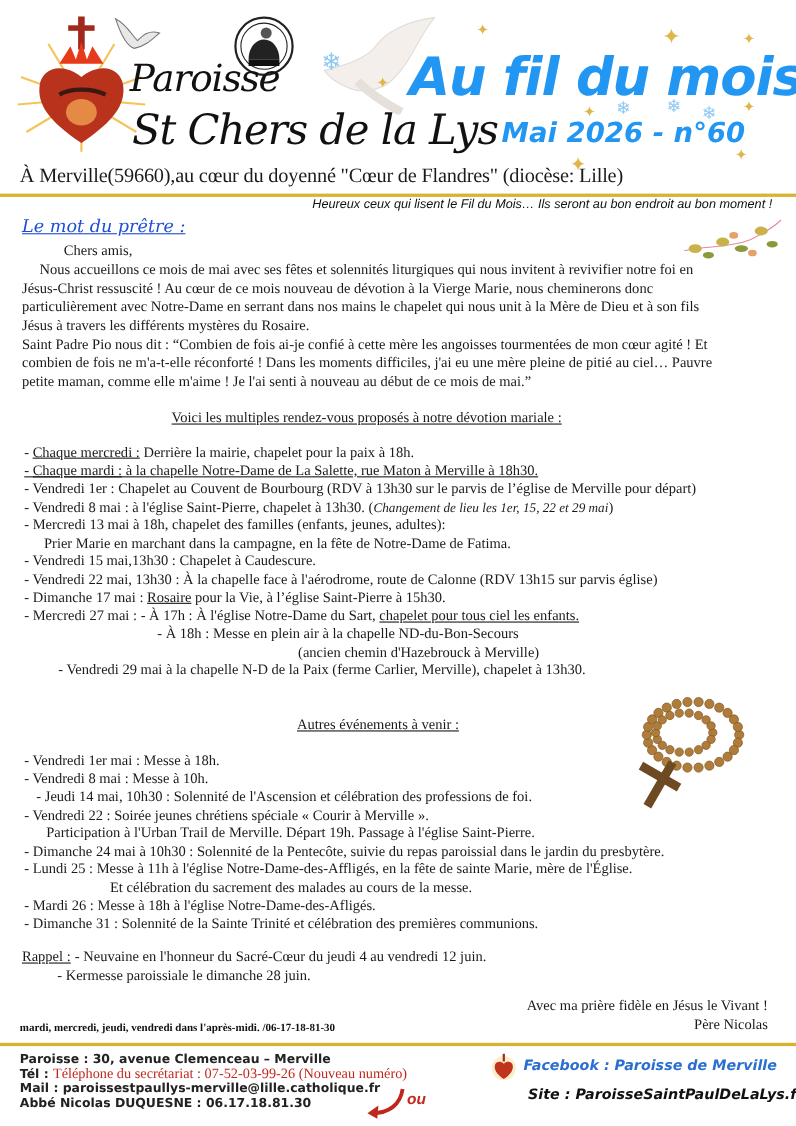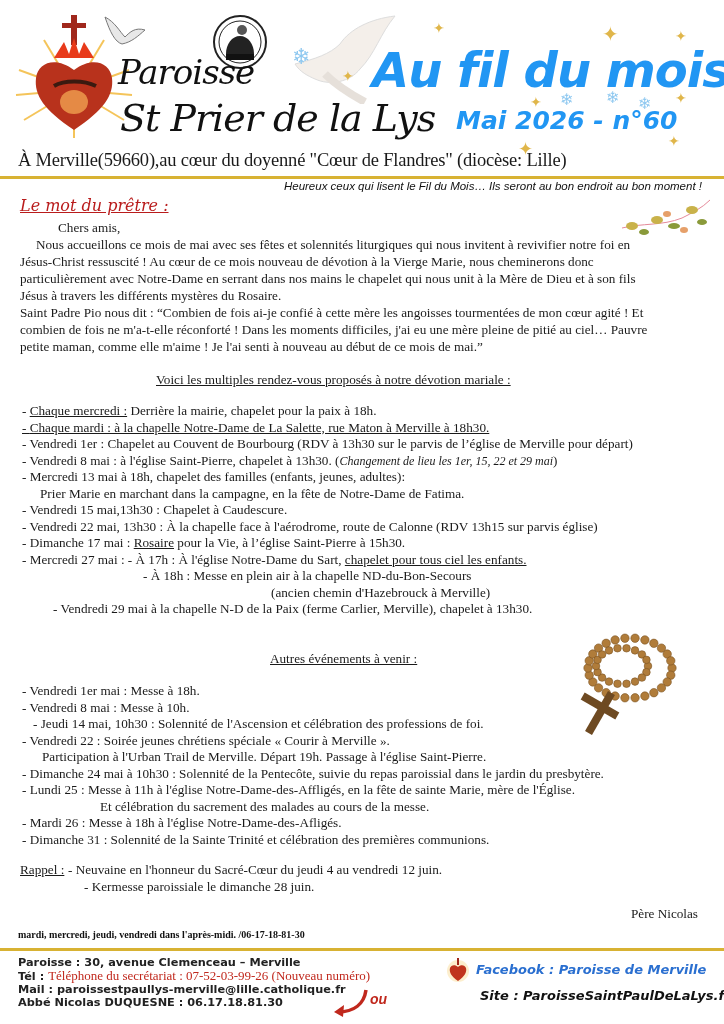--- a/index.html
+++ b/index.html
@@ -23,21 +23,21 @@
   .sparkle { position: absolute; color: #e0b64a; font-size: 14px; line-height: 1; }
   .flake { position: absolute; color: #8ec8f0; font-size: 16px; line-height: 1; }
 
   #location { left: 18px; top: 150px; font-family: Liberation Serif, serif; font-size: 18.5px;
               color: #1a1a1a; white-space: nowrap; letter-spacing: -0.2px; }
   .gold-rule { position: absolute; left: 0; width: 724px; height: 3px; background: #d8b233; }
   #rule-top { top: 176px; }
   #tagline { right: 22px; top: 180px; font-family: "Liberation Sans", sans-serif; font-style: italic;
              font-size: 11.5px; color: #111; white-space: nowrap; }
   #section-title { left: 20px; top: 196px; font-family: "DejaVu Serif", serif; font-style: italic;
-                   font-size: 16px; color: #b91c1c; text-decoration: underline; }
+                   font-size: 16px; color: #1d4ed8; text-decoration: underline; }
   #leaves { left: 612px; top: 198px; width: 100px; height: 40px; }
 
   
   .txt { position: absolute; font-size: 13.2px; line-height: 16.4px; white-space: nowrap; }
   .u { text-decoration: underline; }
   .it { font-style: italic; font-size: 12px; }
 
   #rosary { left: 560px; top: 630px; width: 120px; height: 150px; }
 
   
@@ -102,21 +102,21 @@
 <span class="sparkle" style="left:530px;top:96px;">✦</span>
 <span class="sparkle" style="left:675px;top:92px;">✦</span>
 <span class="sparkle" style="left:668px;top:135px;">✦</span>
 <span class="sparkle" style="left:518px;top:140px;font-size:18px;">✦</span>
 <span class="flake" style="left:560px;top:92px;">❄</span>
 <span class="flake" style="left:606px;top:90px;">❄</span>
 <span class="flake" style="left:638px;top:96px;">❄</span>
 <span class="flake" style="left:292px;top:46px;font-size:22px;">❄</span>
 
 <div id="parish-line1" class="abs parish-name">Paroisse</div>
-<div id="parish-line2" class="abs parish-name">St Prier de la Lys</div>
+<div id="parish-line2" class="abs parish-name">St Chers de la Lys</div>
 <div id="title" class="abs">Au fil du mois</div>
 <div id="issue" class="abs">Mai 2026 - n°60</div>
 
 <div id="location" class="abs">À Merville(59660),au cœur du doyenné "Cœur de Flandres" (diocèse: Lille)</div>
 <div id="rule-top" class="gold-rule"></div>
 <div id="tagline" class="abs">Heureux ceux qui lisent le Fil du Mois… Ils seront au bon endroit au bon moment !</div>
 
 <div id="section-title" class="abs">Le mot du prêtre :</div>
 <svg id="leaves" class="abs" viewBox="0 0 100 40">
   <path d="M10 30 C30 25 50 28 70 20 C80 15 90 10 98 2" stroke="#e58a9a" stroke-width="1" fill="none"></path>
@@ -221,23 +221,24 @@
 <div class="txt" style="left:22px;top:732.5px;">- Vendredi 22 : Soirée jeunes chrétiens spéciale « Courir à Merville ».</div>
 <div class="txt" style="left:42px;top:749px;">Participation à l'Urban Trail de Merville. Départ 19h. Passage à l'église Saint-Pierre.</div>
 <div class="txt" style="left:22px;top:765.5px;">- Dimanche 24 mai à 10h30 : Solennité de la Pentecôte, suivie du repas paroissial dans le jardin du presbytère.</div>
 <div class="txt" style="left:22px;top:782px;">- Lundi 25 : Messe à 11h à l'église Notre-Dame-des-Affligés, en la fête de sainte Marie, mère de l'Église.</div>
 <div class="txt" style="left:100px;top:798.5px;">Et célébration du sacrement des malades au cours de la messe.</div>
 <div class="txt" style="left:22px;top:815px;">- Mardi 26 : Messe à 18h à l'église Notre-Dame-des-Afligés.</div>
 <div class="txt" style="left:22px;top:831.5px;">- Dimanche 31 : Solennité de la Sainte Trinité et célébration des premières communions.</div>
 
 <div class="txt u" style="left:20px;top:862px;">Rappel :</div>
 <div class="txt" style="left:68px;top:862px;">- Neuvaine en l'honneur du Sacré-Cœur du jeudi 4 au vendredi 12 juin.</div>
-<div class="txt" style="left:84px;top:878.5px;">- Kermesse paroissiale le dimanche 28 juin.</div>
+<div class="txt" style="left:52px;top:878.5px;">- Kermesse paroissiale le dimanche 28 juin.</div>
 
 <div id="signature" class="abs">
+  <div>Avec ma prière fidèle en Jésus le Vivant !</div>
   <div>Père Nicolas</div>
 </div>
 <div id="visit" class="abs">
   <div>mardi, mercredi, jeudi, vendredi dans l'après-midi.  /06-17-18-81-30</div>
 </div>
 
 <div id="rule-bottom" class="gold-rule"></div>
 
 <div class="contact" style="top:956px;">Paroisse : 30, avenue Clemenceau – Merville</div>
 <div class="contact" style="top:969px;"><span>Tél : </span><span class="red">Téléphone du secrétariat : 07-52-03-99-26  (Nouveau numéro)</span></div>

